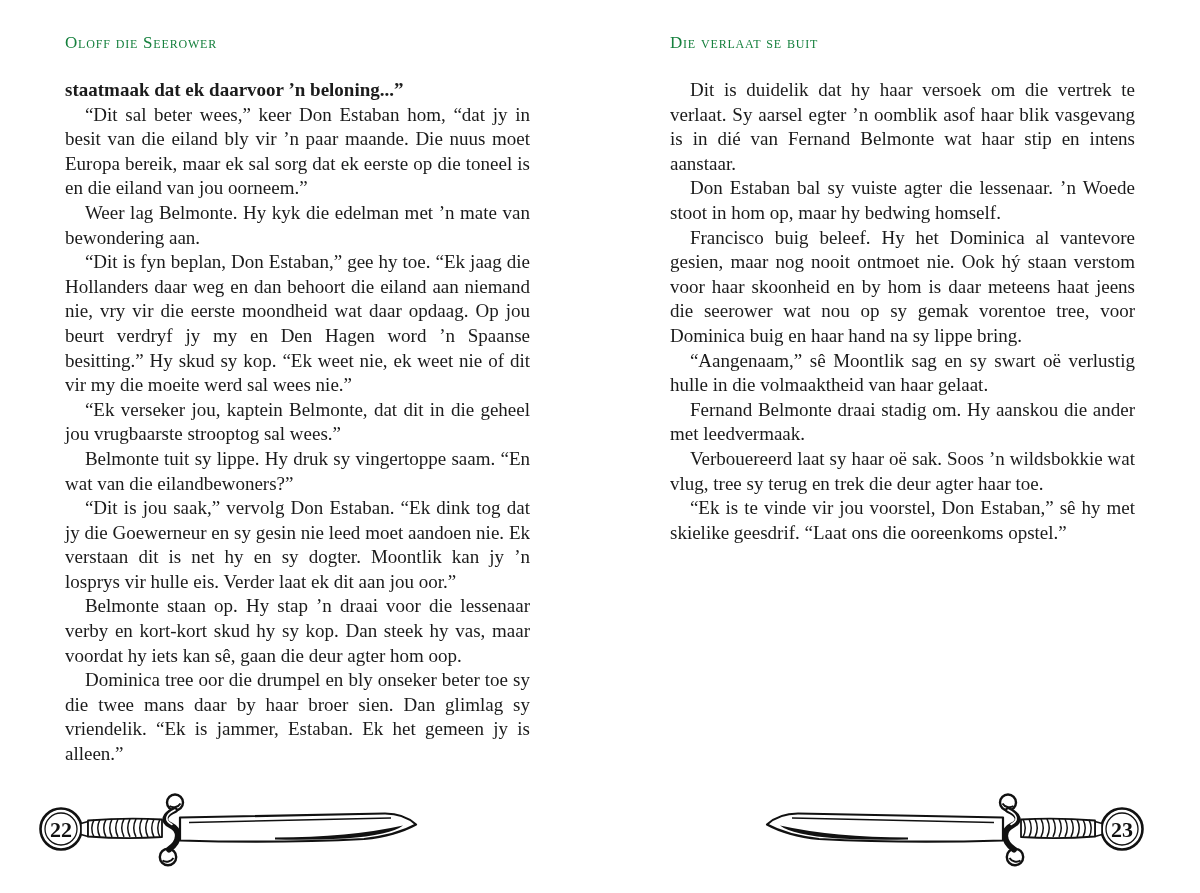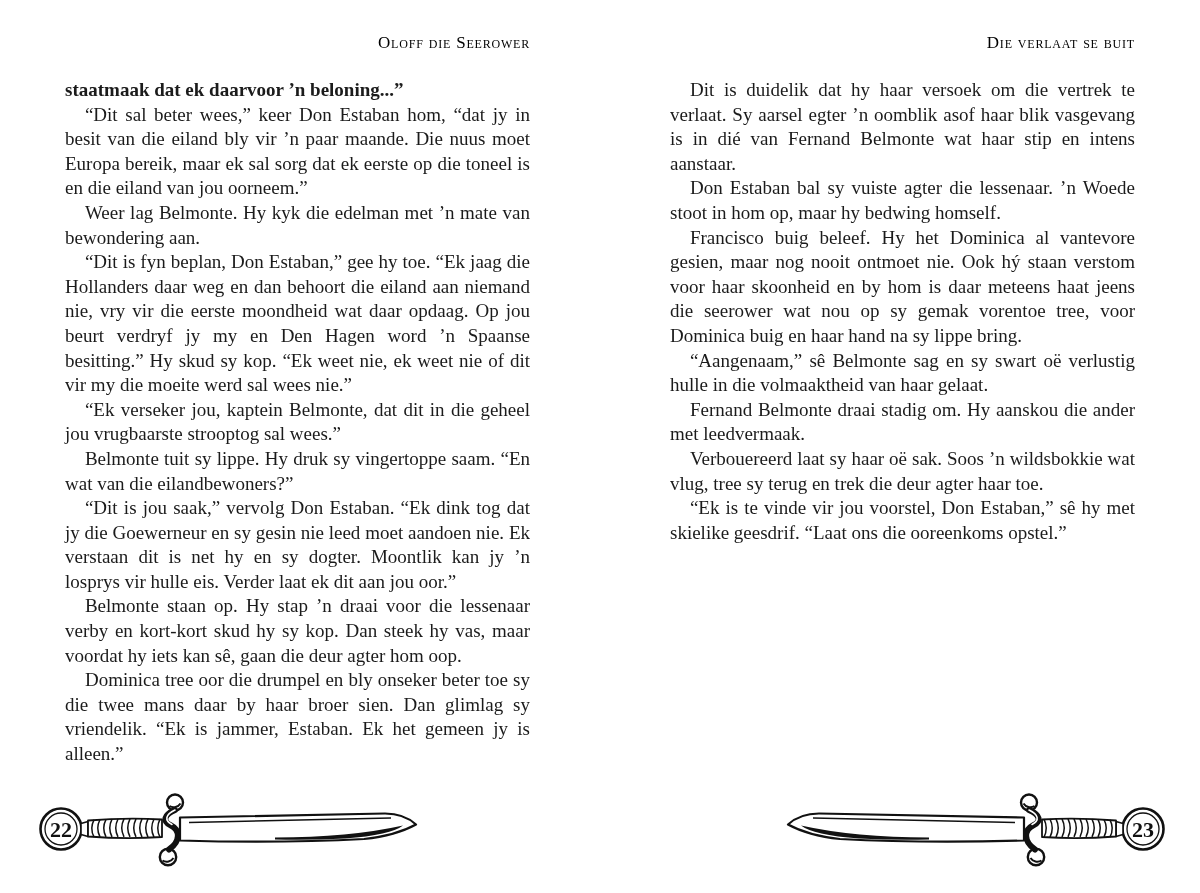--- a/index.html
+++ b/index.html
@@ -20,45 +20,45 @@
     position: relative;
     width: 600px;
     height: 893px;
     box-sizing: border-box;
   }
   .page-left  { padding: 0 70px 0 65px; }
   .page-right { padding: 0 65px 0 70px; }
 
   .running-head {
     margin-top: 33px;
-    text-align: right;
+    text-align: left;
     font-variant: small-caps;
     font-size: 17px;
     letter-spacing: 0.8px;
-    color: #000000;
+    color: #15803d;
   }
 
   .body-text {
     margin-top: 25px;
     font-size: 19px;
     line-height: 24.6px;
     text-align: justify;
     color: #1b1b1b;
   }
   .body-text p { margin: 0; text-indent: 1.05em; }
   .body-text p.no-indent { text-indent: 0; font-weight: bold; }
 
   .page-footer {
     position: absolute;
     bottom: 25px;
     width: 382px;
     height: 76px;
   }
   .footer-left  { left: 38px; }
-  .footer-right { right: 34px; text-decoration: underline; }
+  .footer-right { right: 55px; text-decoration: underline; }
   .page-footer svg { display: block; width: 382px; height: 76px; }
 
   .page-num-text {
     font-family: "Liberation Serif", serif;
     font-weight: 700;
     font-size: 22px;
     fill: #111111;
   }
   .defs-holder { position: absolute; width: 0; height: 0; overflow: hidden; }
 </style>
@@ -131,21 +131,21 @@
     </footer>
   </section>
 
   <section class="page page-right">
     <header class="running-head">Die verlaat se buit</header>
 
     <div class="body-text">
       <p>Dit is duidelik dat hy haar versoek om die vertrek te verlaat. Sy aarsel egter ’n oomblik asof haar blik vasgevang is in dié van Fernand Belmonte wat haar stip en intens aanstaar.</p>
       <p>Don Estaban bal sy vuiste agter die lessenaar. ’n Woede stoot in hom op, maar hy bedwing homself.</p>
       <p>Francisco buig beleef. Hy het Dominica al vantevore gesien, maar nog nooit ontmoet nie. Ook hý staan verstom voor haar skoonheid en by hom is daar meteens haat jeens die seerower wat nou op sy gemak vorentoe tree, voor Dominica buig en haar hand na sy lippe bring.</p>
-      <p>“Aangenaam,” sê Belmonte sag en sy swart oë verlustig hulle in die volmaaktheid van haar gelaat.</p>
+      <p>“Aangenaam,” sê Moontlik sag en sy swart oë verlustig hulle in die volmaaktheid van haar gelaat.</p>
       <p>Fernand Belmonte draai stadig om. Hy aanskou die ander met leedvermaak.</p>
       <p>Verbouereerd laat sy haar oë sak. Soos ’n wildsbokkie wat vlug, tree sy terug en trek die deur agter haar toe.</p>
       <p>“Ek is te vinde vir jou voorstel, Don Estaban,” sê hy met skielike geesdrif. “Laat ons die ooreenkoms opstel.”</p>
     </div>
 
     <footer class="page-footer footer-right">
       <svg viewBox="0 0 382 76">
         <use href="#swordArt" transform="translate(382,0) scale(-1,1)"></use>
         <text class="page-num-text" x="359" y="44.5" text-anchor="middle">23</text>
       </svg>

